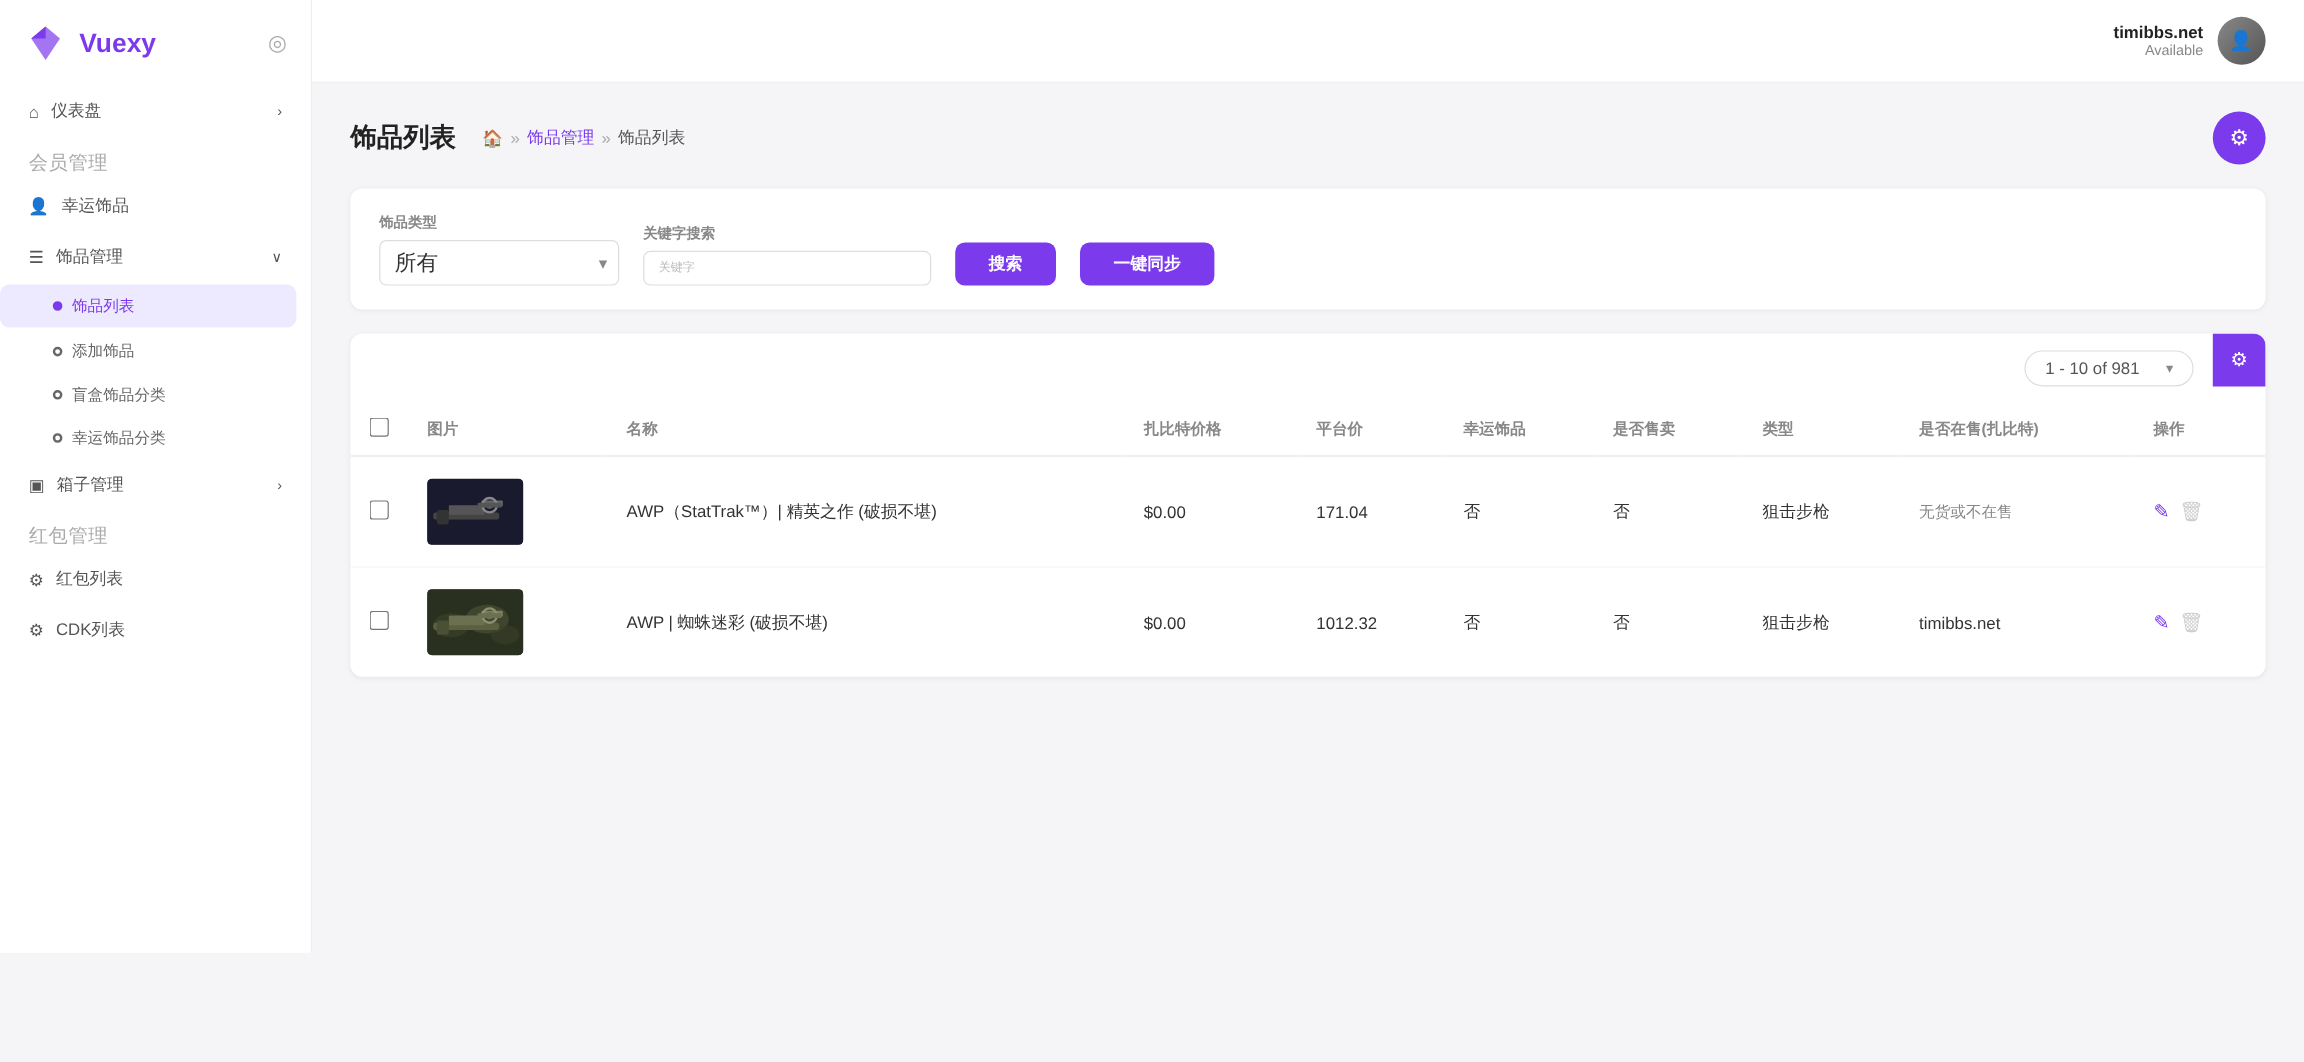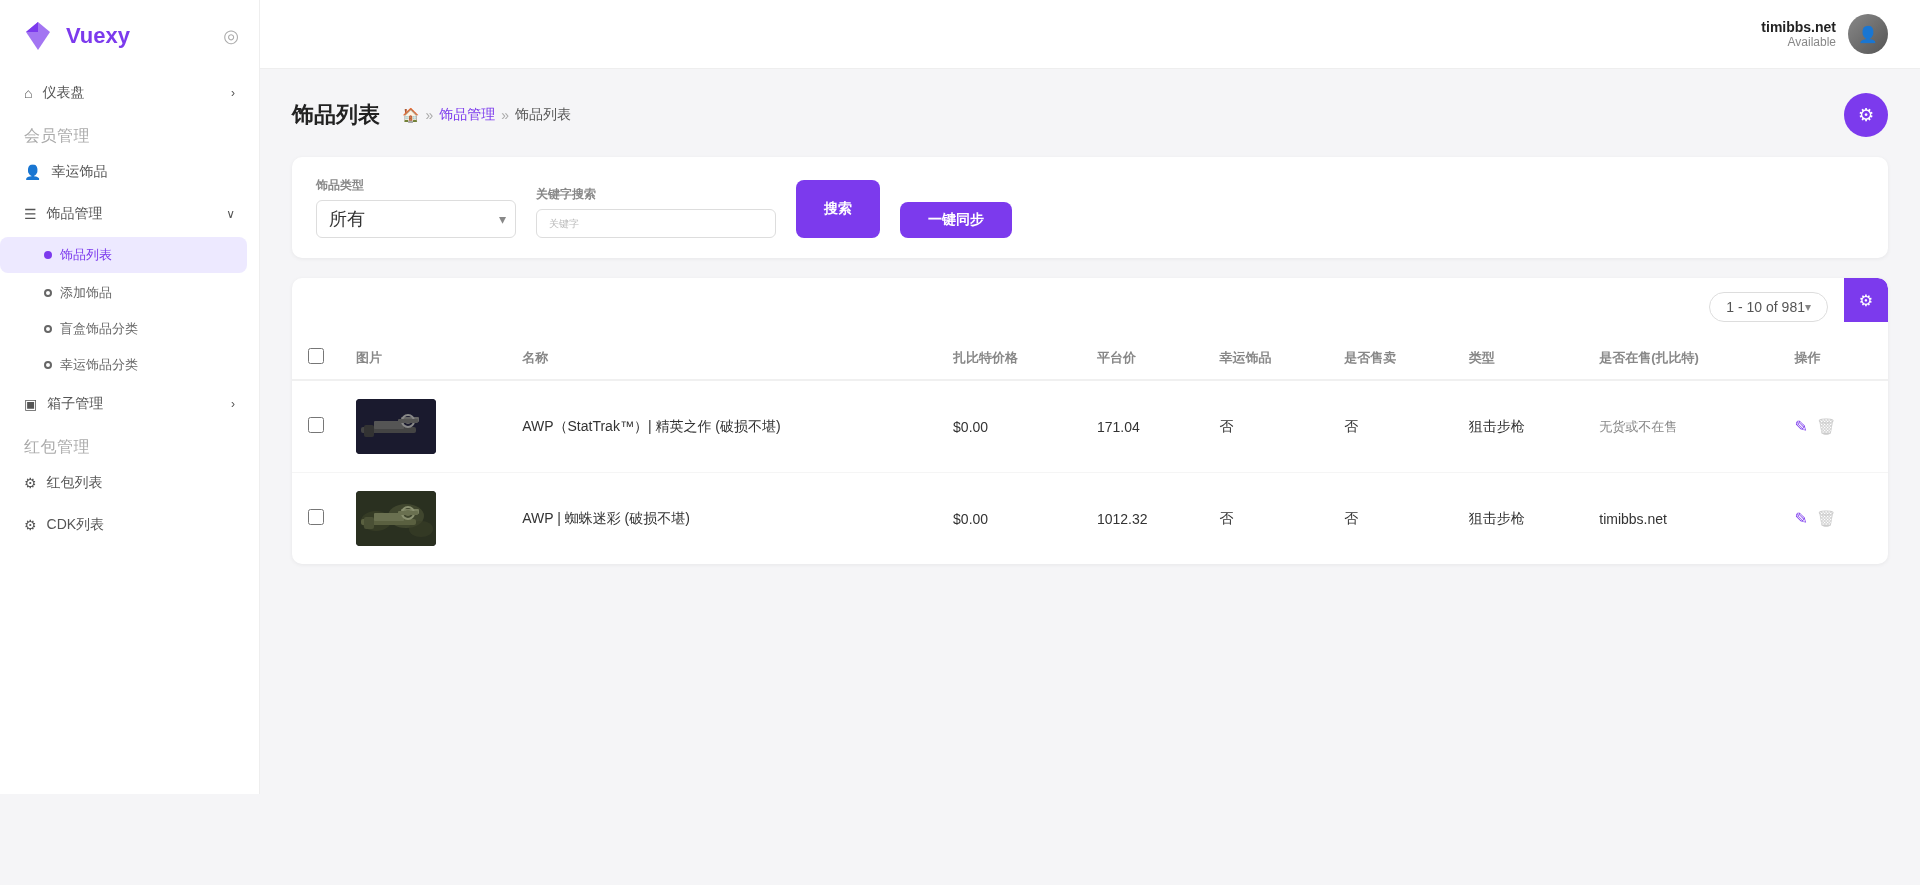--- a/index.html
+++ b/index.html
@@ -146,21 +146,21 @@
       position: absolute; right: 10px; top: 50%; transform: translateY(-50%);
       color: #888; pointer-events: none; font-size: 14px;
     }
     .filter-input {
       border: 1px solid #ddd; border-radius: 6px; padding: 8px 12px;
       font-size: 10px; color: #333; outline: none; min-width: 240px;
     }
     .filter-input::placeholder { color: #bbb; }
     .btn-search {
       background: #7c3aed; color: #fff; border: none; border-radius: 8px;
-      padding: 20px 28px; font-size: 14px; font-weight: 600; cursor: pointer;
+      padding: 9px 28px; font-size: 14px; font-weight: 600; cursor: pointer;
     }
     .btn-sync {
       background: #7c3aed; color: #fff; border: none; border-radius: 8px;
       padding: 9px 28px; font-size: 14px; font-weight: 600; cursor: pointer;
     }
 
     
     .table-card {
       background: #fff;
       border-radius: 10px;
@@ -169,21 +169,21 @@
       position: relative;
     }
     .table-top-bar {
       display: flex;
       justify-content: flex-end;
       align-items: center;
       padding: 14px 60px 14px 20px;
     }
     .pagination-info {
       border: 1px solid #ddd; border-radius: 20px; padding: 6px 16px;
-      font-size: 14px; color: #555; display: flex; align-items: center; gap: 0;
+      font-size: 14px; color: #555; display: flex; align-items: center; gap: 22px;
       background: #fff; cursor: pointer;
     }
     .pagination-chevron { color: #888; font-size: 12px; }
     .side-gear-btn {
       position: absolute; right: 0; top: 0;
       background: #7c3aed; color: #fff; border: none;
       width: 44px; height: 44px;
       display: flex; align-items: center; justify-content: center;
       cursor: pointer; font-size: 16px; border-radius: 0 10px 0 0;
     }

